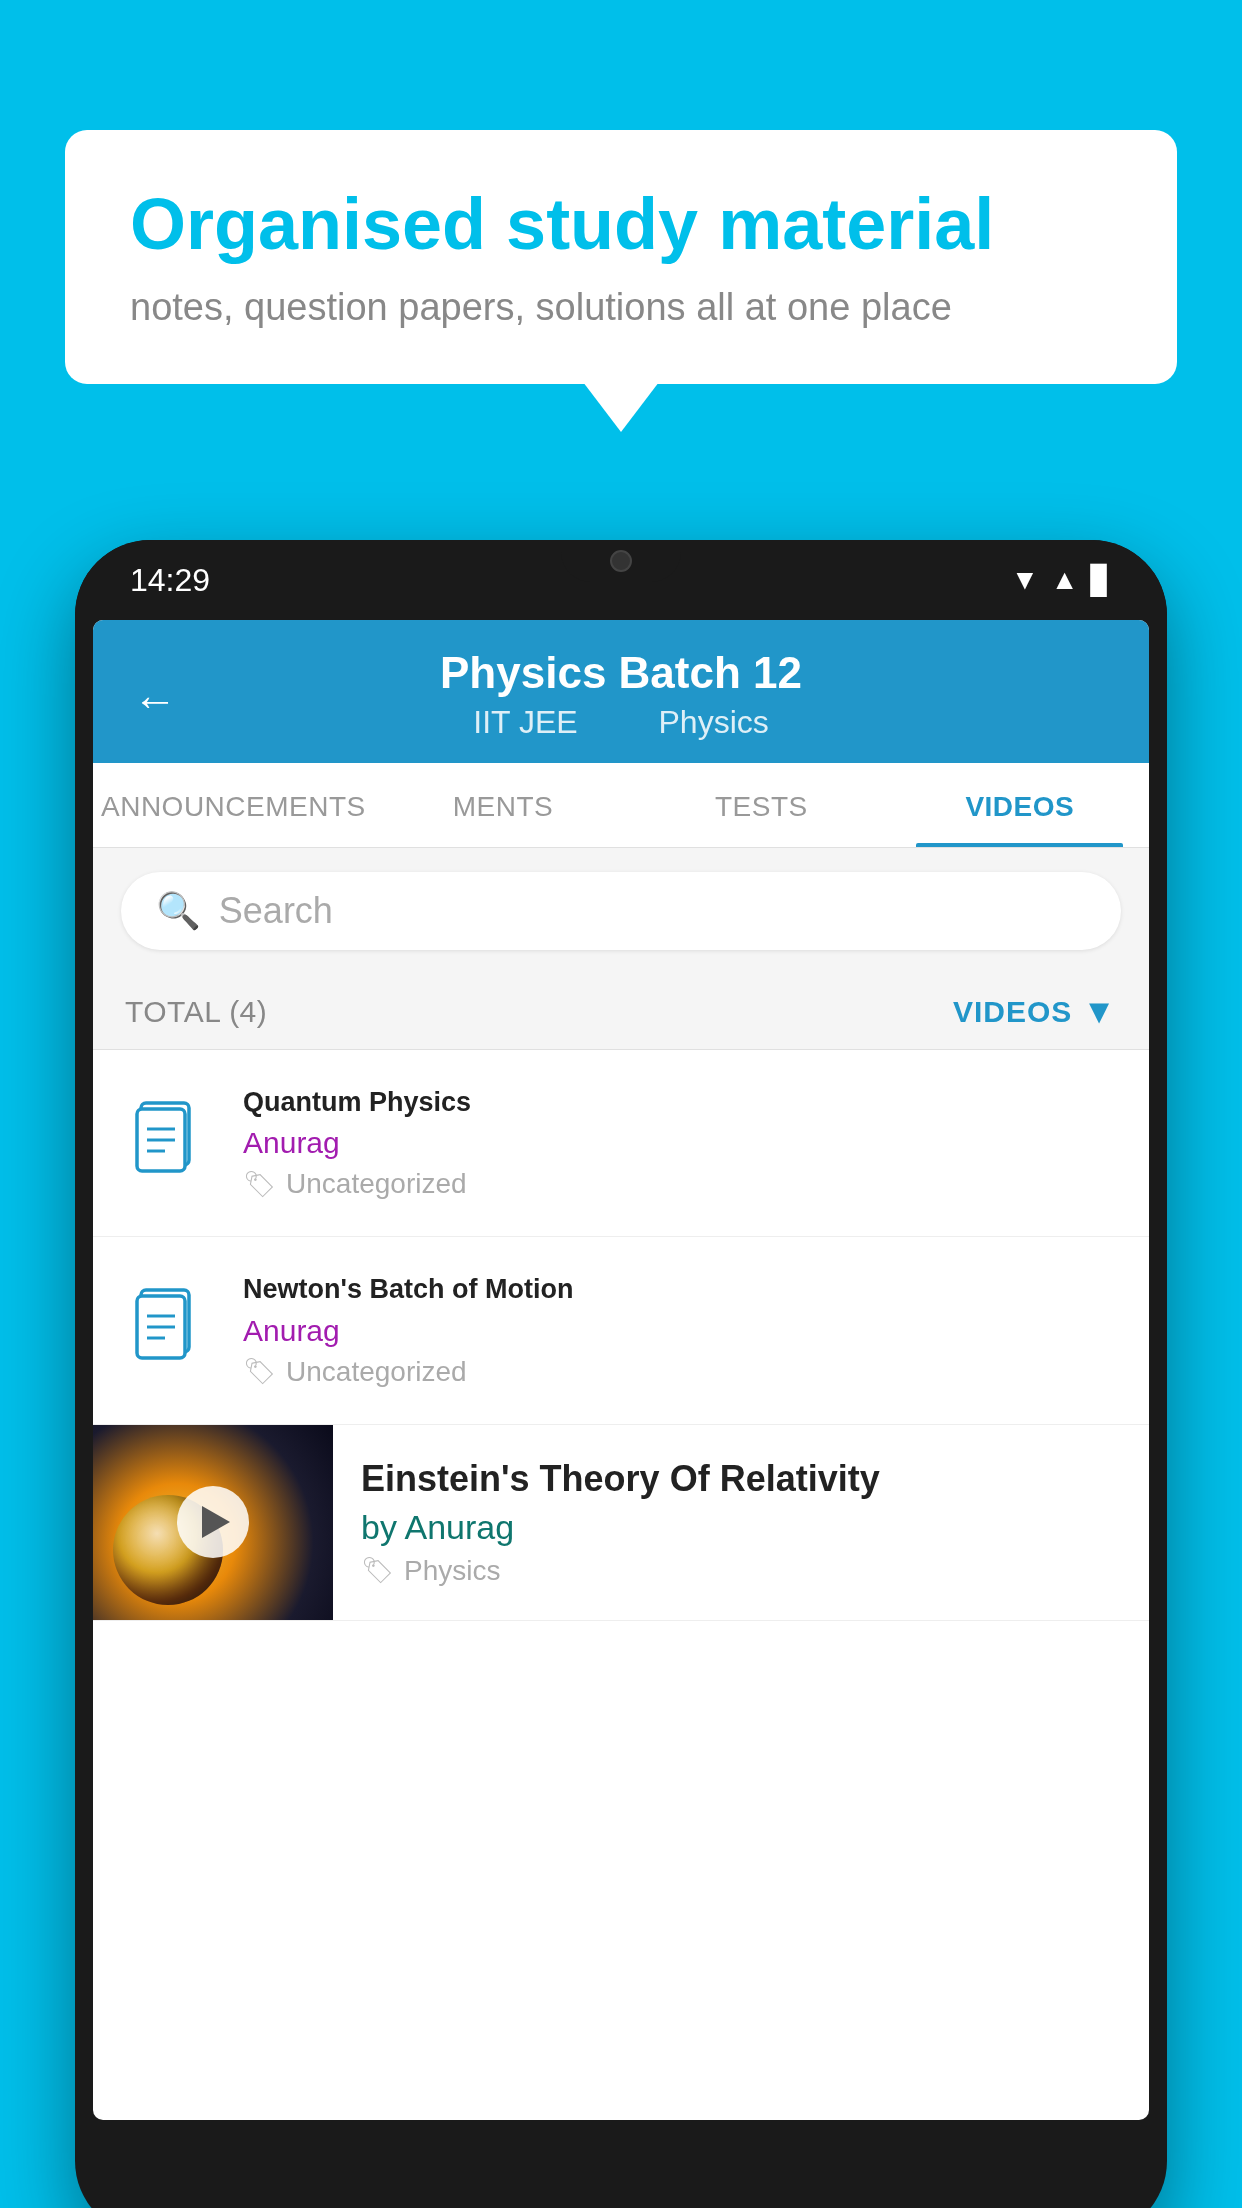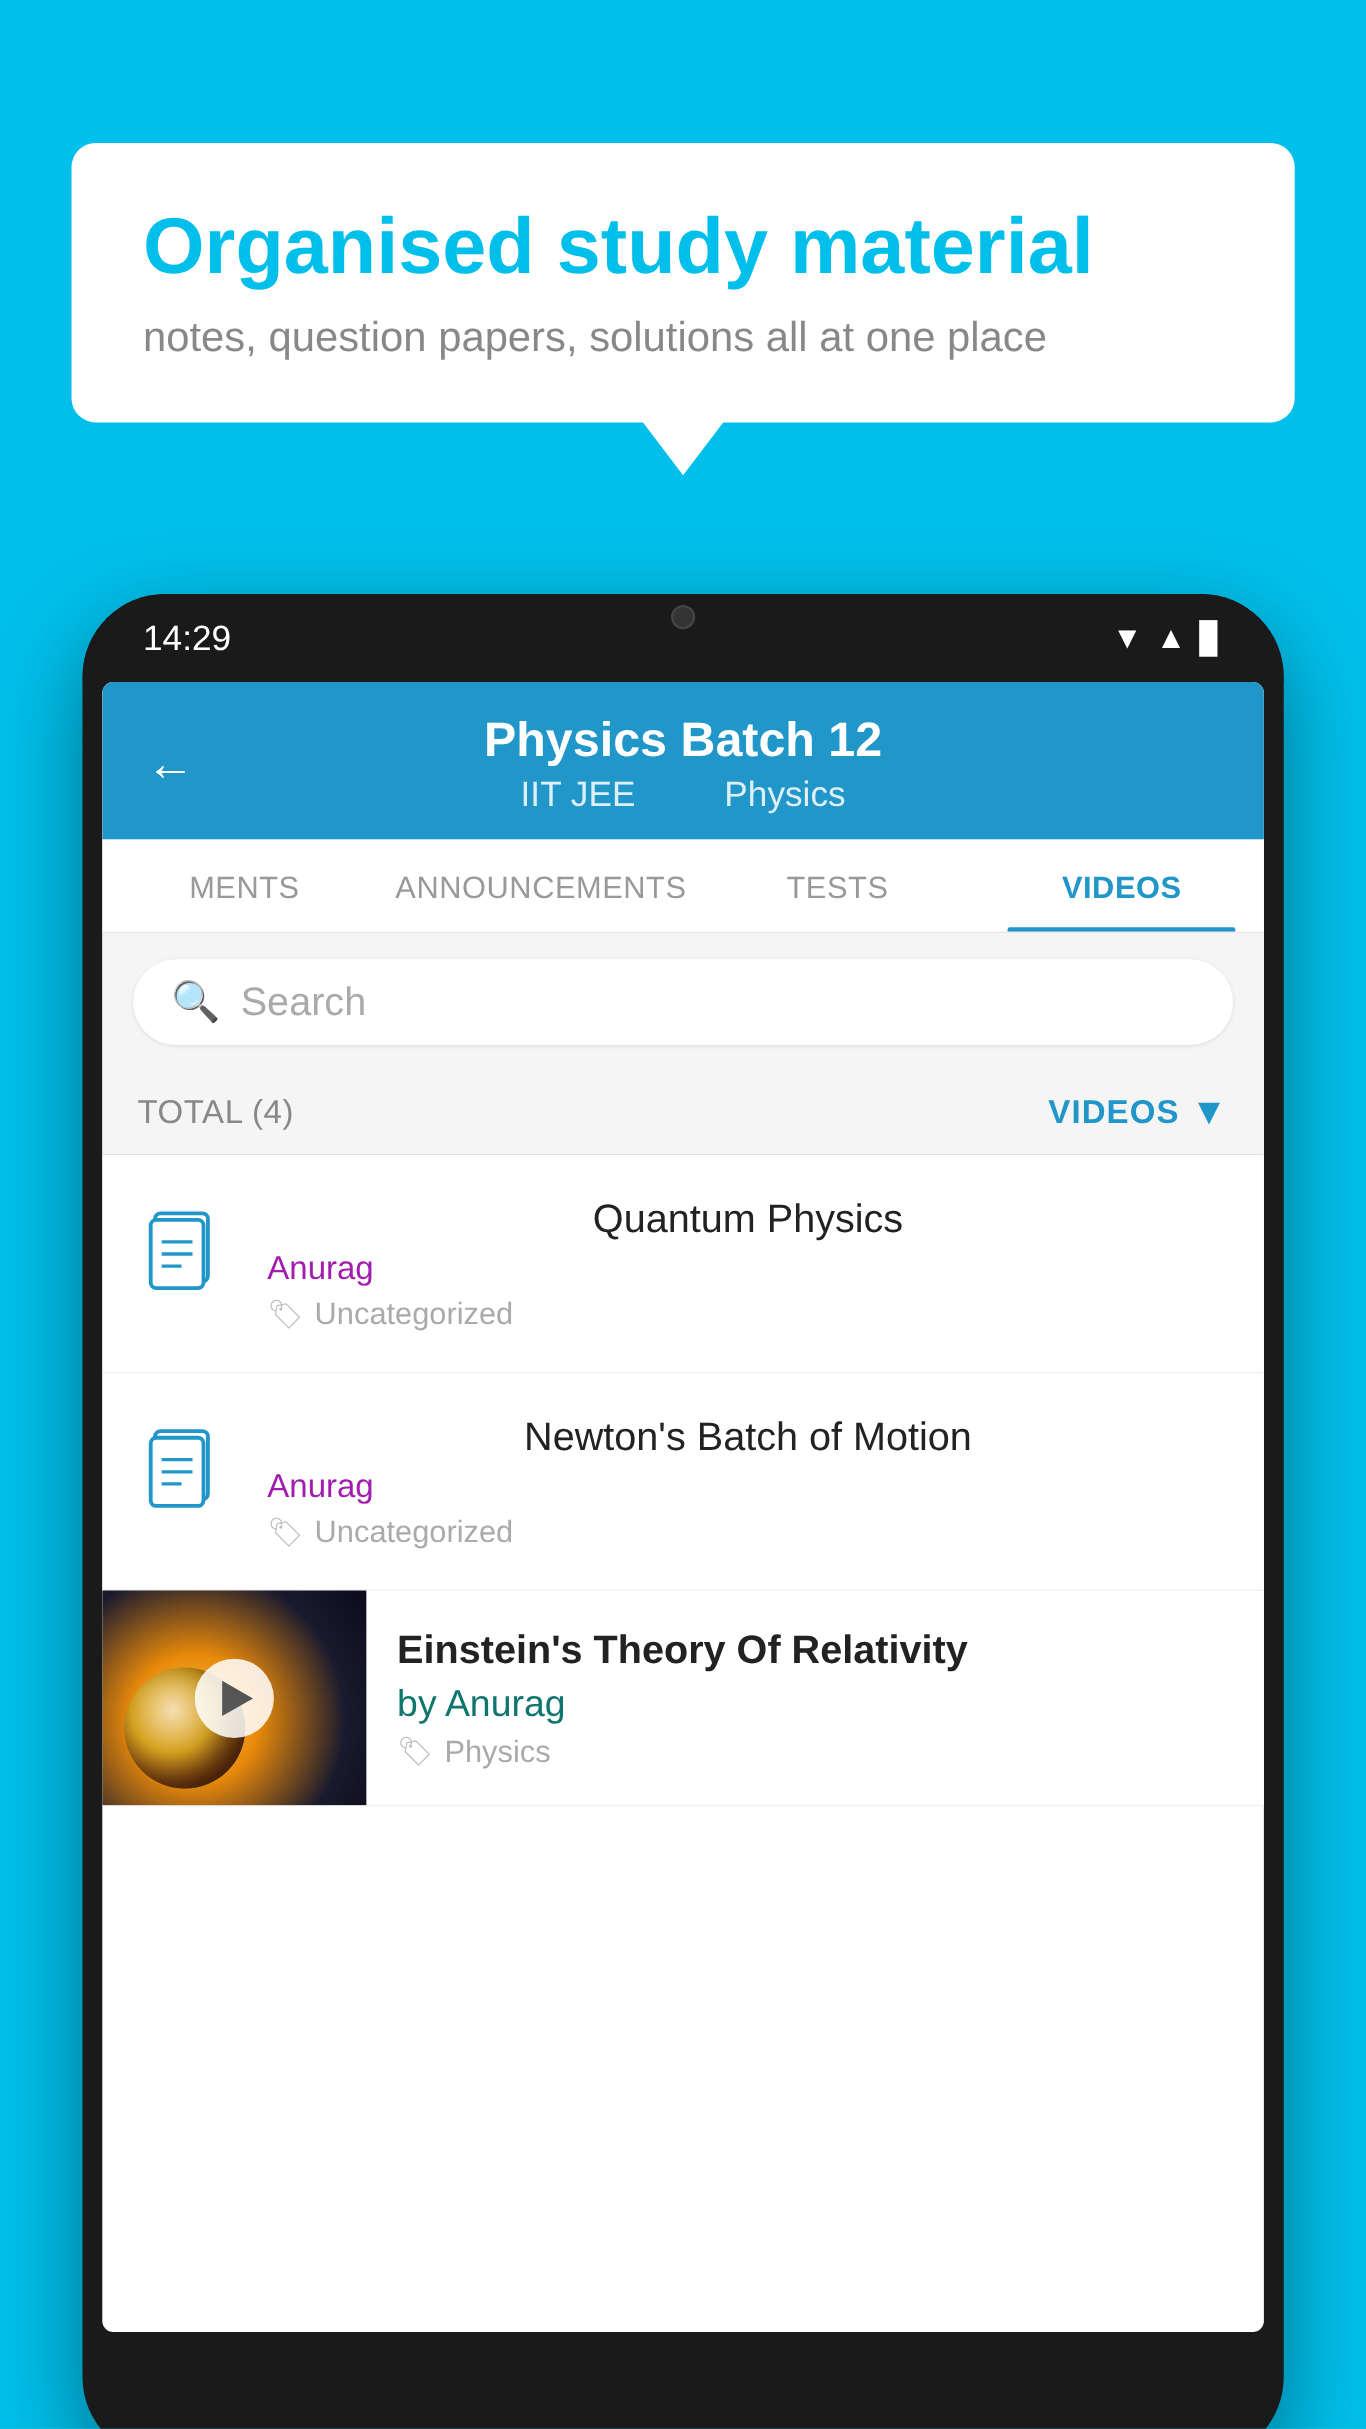--- a/index.html
+++ b/index.html
@@ -301,25 +301,24 @@
       width: 75px;
       height: 85px;
     }
 
     .video-info {
       flex: 1;
     }
 
     .video-title {
       color: #222;
-      font-size: 36px;
-      font-weight: 400;
+      font-size: 27px;
+      font-weight: 700;
       margin-bottom: 8px;
       line-height: 1.2;
-      text-align: center;
     }
 
     .video-author {
       color: #a21caf;
       font-size: 30px;
       margin-bottom: 8px;
     }
 
     .video-tag {
       display: flex;
@@ -458,24 +457,24 @@
               <span>IIT JEE</span>
               <span> </span>
               <span>Physics</span>
             </div>
           </div>
         </div>
       </div>
 
       <div class="tabs">
         <div class="tab">
+          <span>ANNOUNCEMENTS</span>
+        </div>
+        <div class="tab">
           <span>MENTS</span>
-        </div>
-        <div class="tab">
-          <span>ANNOUNCEMENTS</span>
         </div>
         <div class="tab">
           <span>TESTS</span>
         </div>
         <div class="tab active">
           <span>VIDEOS</span>
         </div>
       </div>
 
       <div class="search-container">

